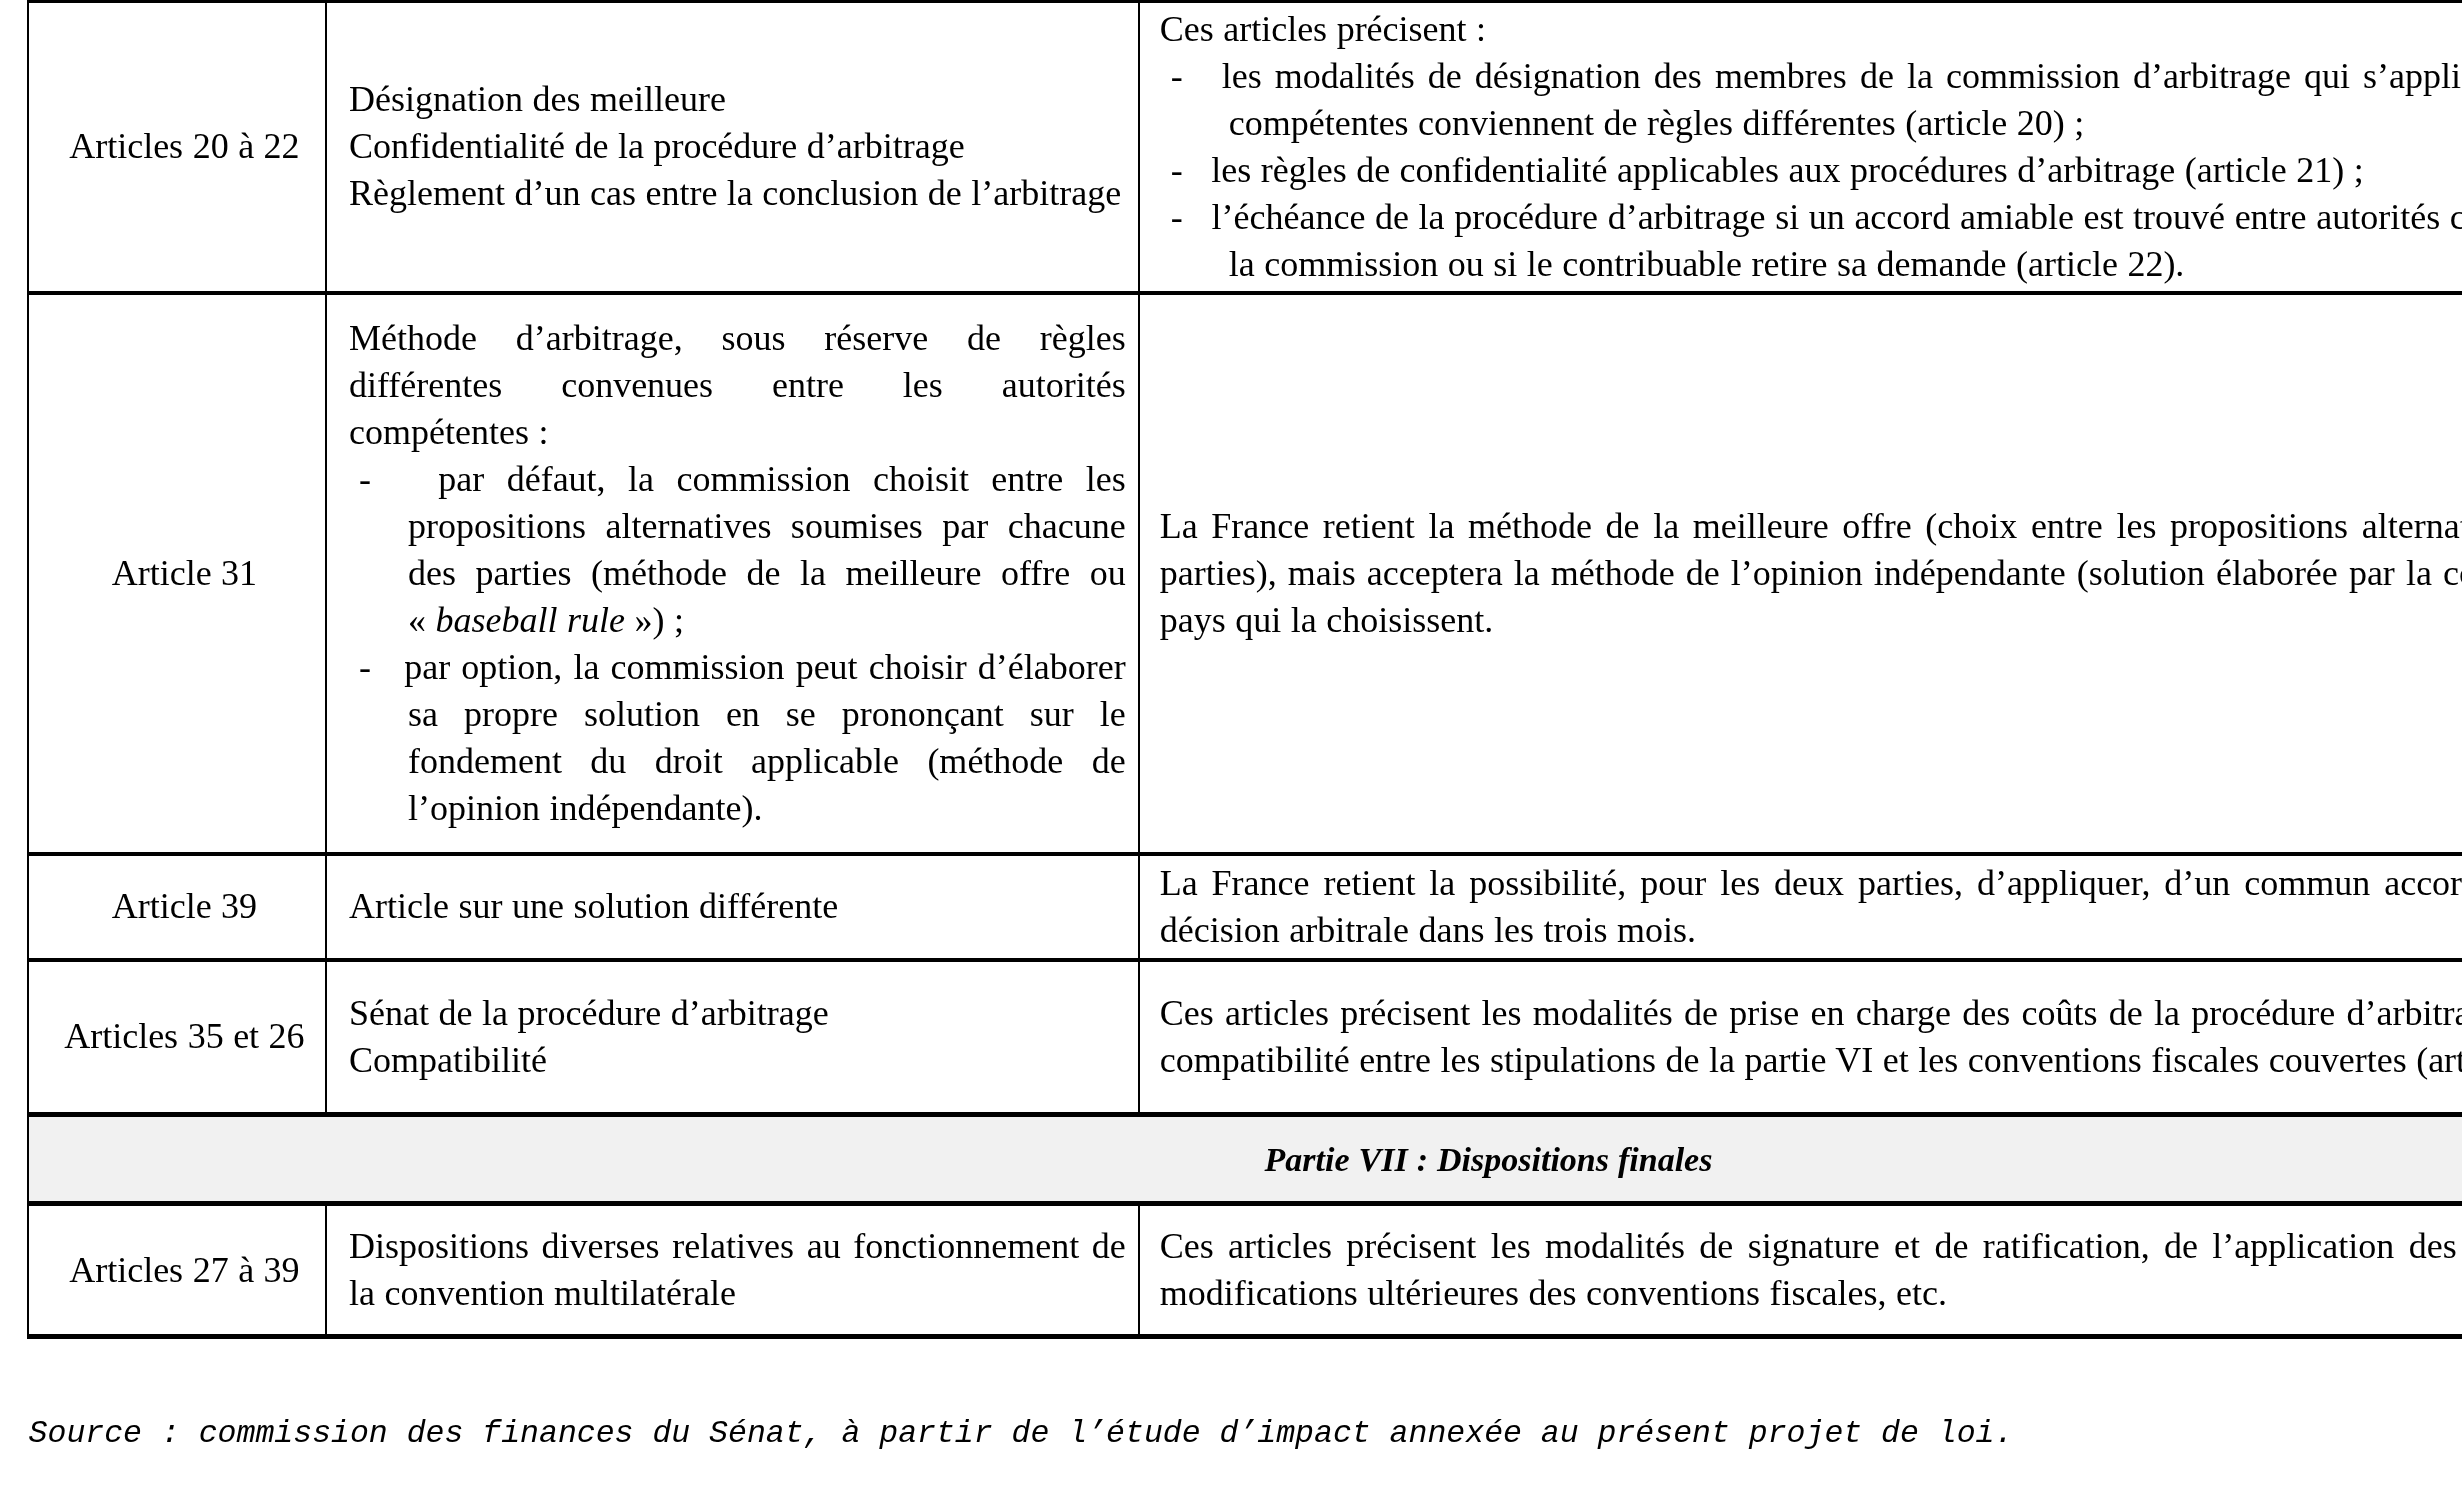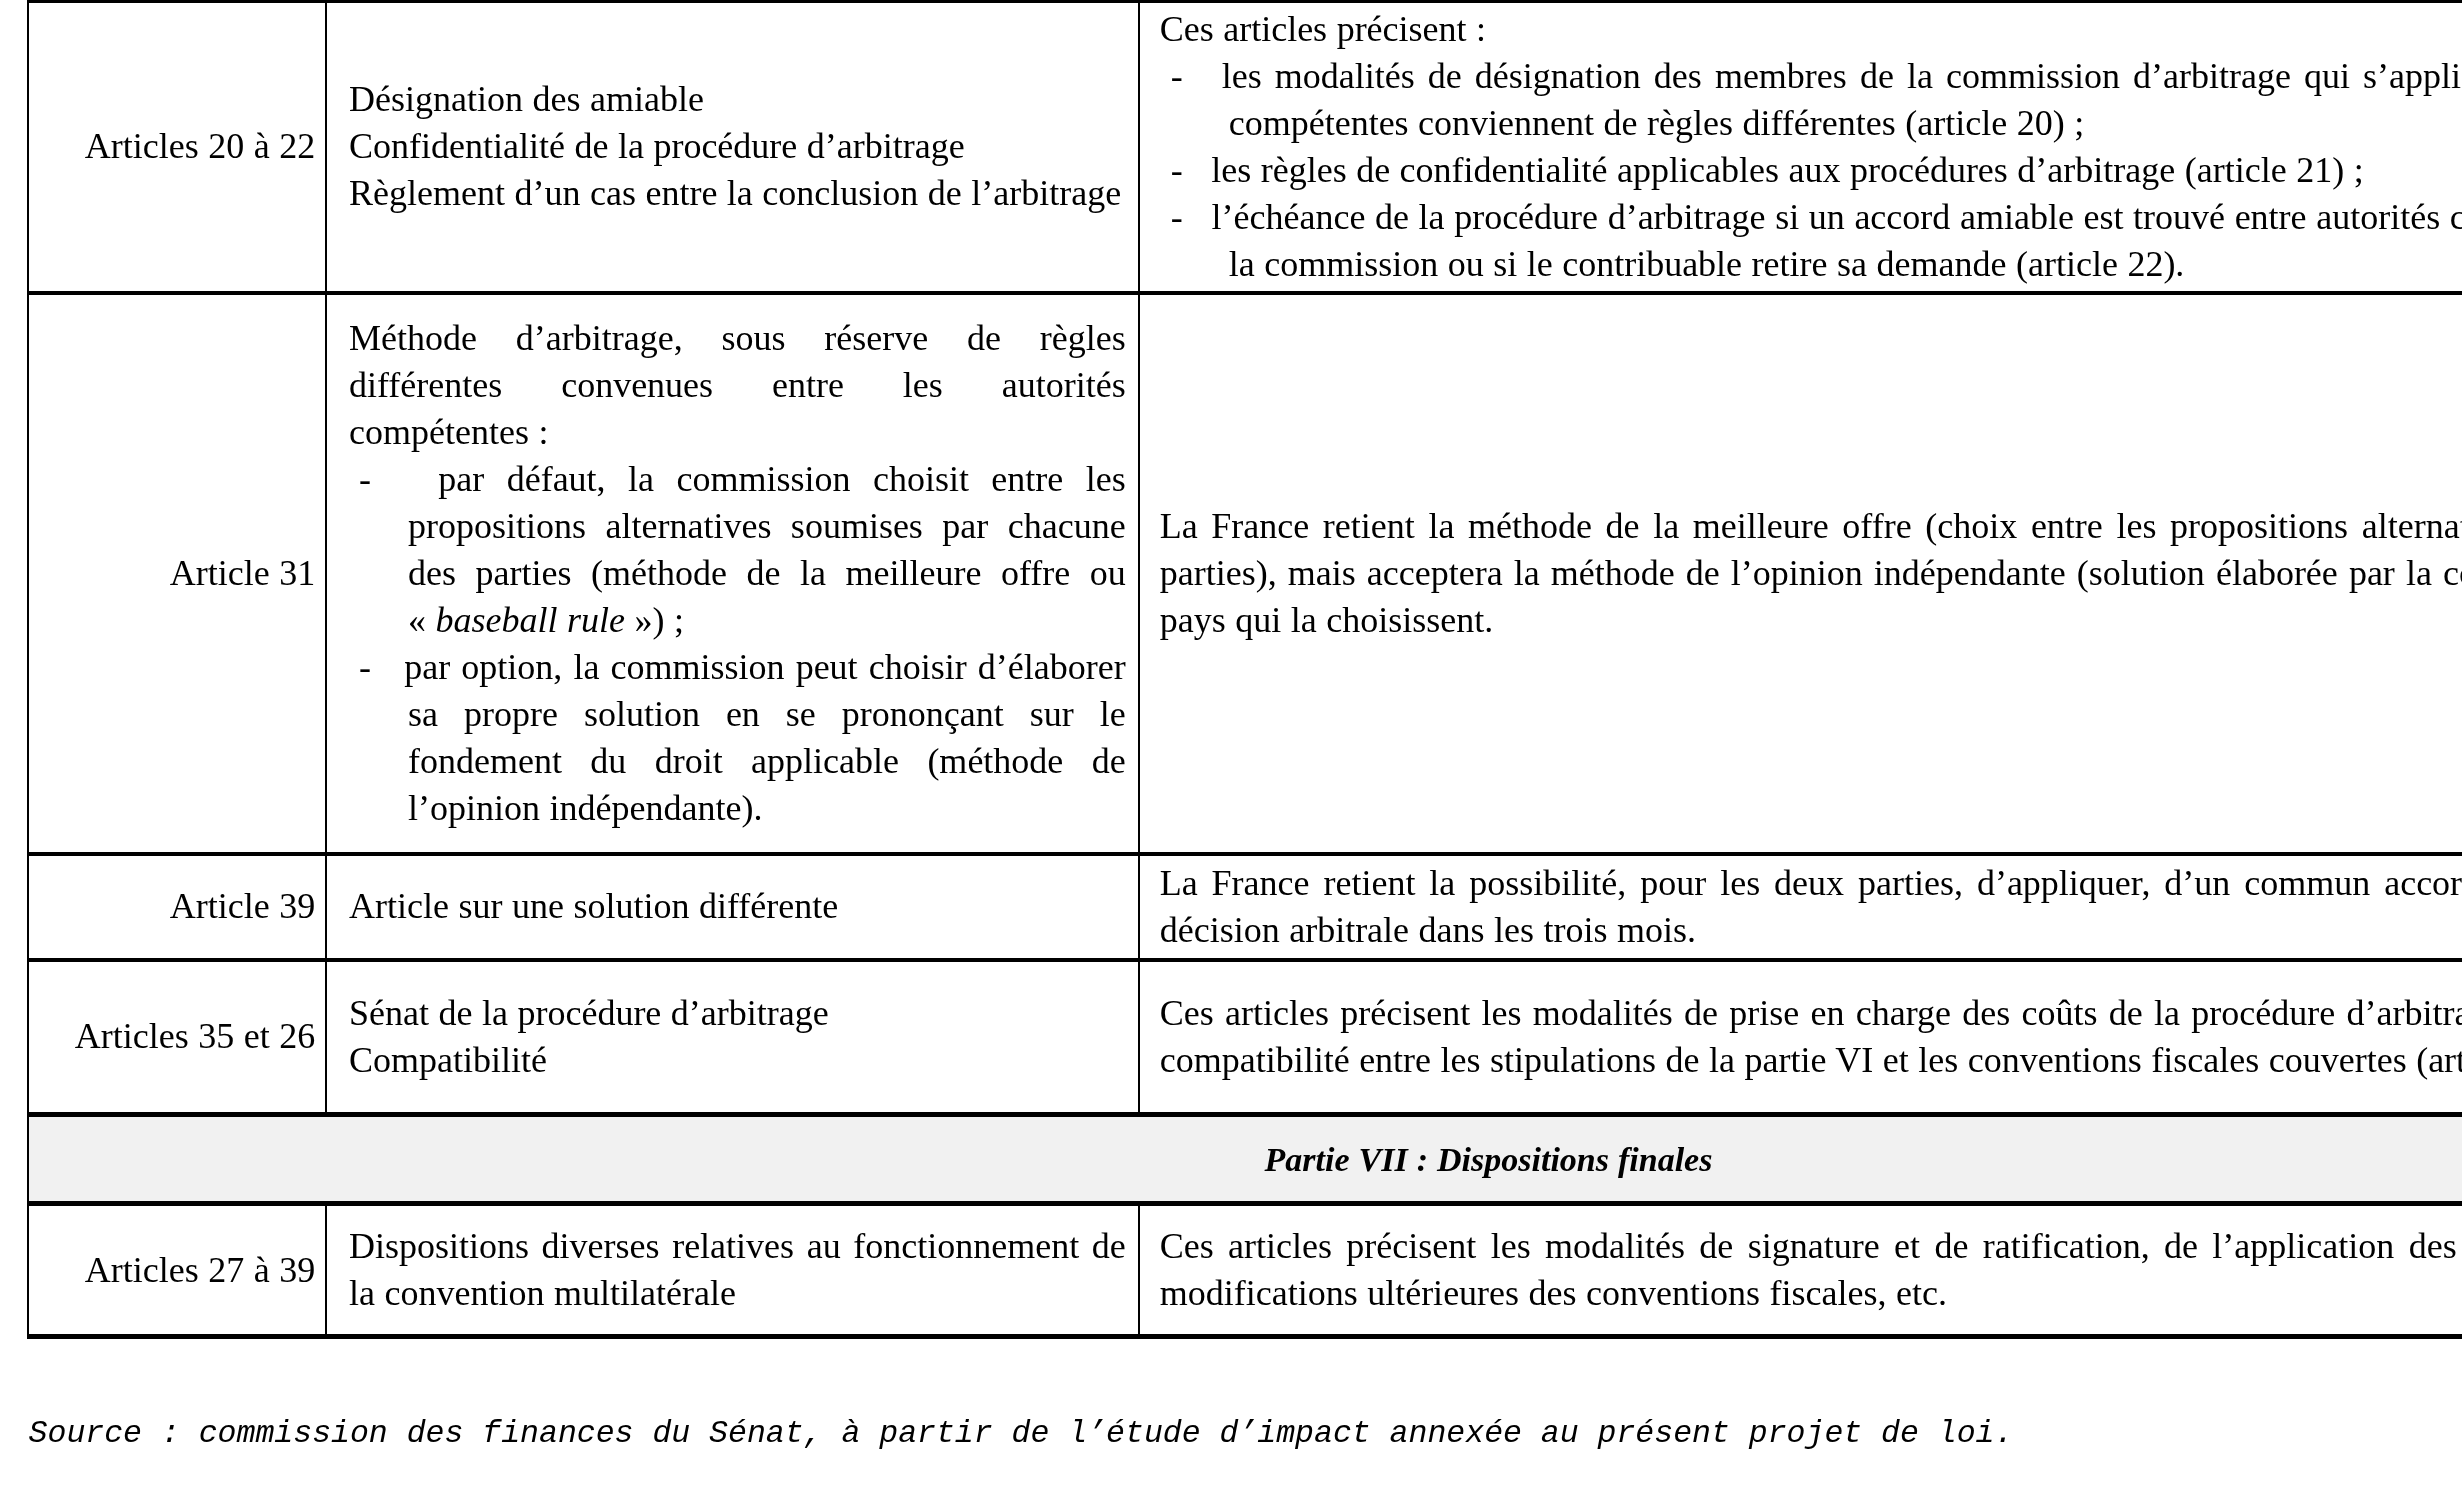--- a/index.html
+++ b/index.html
@@ -45,21 +45,21 @@
   tr.rowHeader td { border-top-width: 5.4px; border-bottom-width: 5.4px; }
   tr.rowF td { border-bottom-width: 5.9px; }
   tr.rowA { height: 291px; }
   tr.rowB { height: 561px; }
   tr.rowC { height: 106px; }
   tr.rowD { height: 155px; }
   tr.rowHeader { height: 89px; }
   tr.rowF { height: 133px; }
   td.c-label {
     padding: 0 9.8px 0 24.6px;
-    text-align: right;
+    text-align: center;
   }
   td.c-topic {
     padding: 0 12.3px 0 22px;
     text-align: justify;
   }
   td.c-desc {
     padding: 0 22px 0 19.7px;
     text-align: justify;
   }
   .par { margin: 0; }
@@ -104,21 +104,21 @@
       <col class="c2">
       <col class="c3">
     </colgroup>
     <tbody>
 
       <tr class="rowA">
         <td class="c-label">
           <div class="par">Articles 20 à 22</div>
         </td>
         <td class="c-topic">
-          <div class="par">Désignation des amiable</div>
+          <div class="par">Désignation des meilleure</div>
           <div class="par">Confidentialité de la procédure d’arbitrage</div>
           <div class="par">Règlement d’un cas entre la conclusion de l’arbitrage</div>
         </td>
         <td class="c-desc">
           <div class="par">Ces articles précisent&nbsp;:</div>
           <div class="par bullet">les modalités de désignation des membres de la commission d’arbitrage qui s’appliquent à moins que les autorités compétentes conviennent de règles différentes (article 20)&nbsp;;</div>
           <div class="par bullet">les règles de confidentialité applicables aux procédures d’arbitrage (article 21)&nbsp;;</div>
           <div class="par bullet">l’échéance de la procédure d’arbitrage si un accord amiable est trouvé entre autorités compétentes avant la décision de la commission ou si le contribuable retire sa demande (article 22).</div>
         </td>
       </tr>

